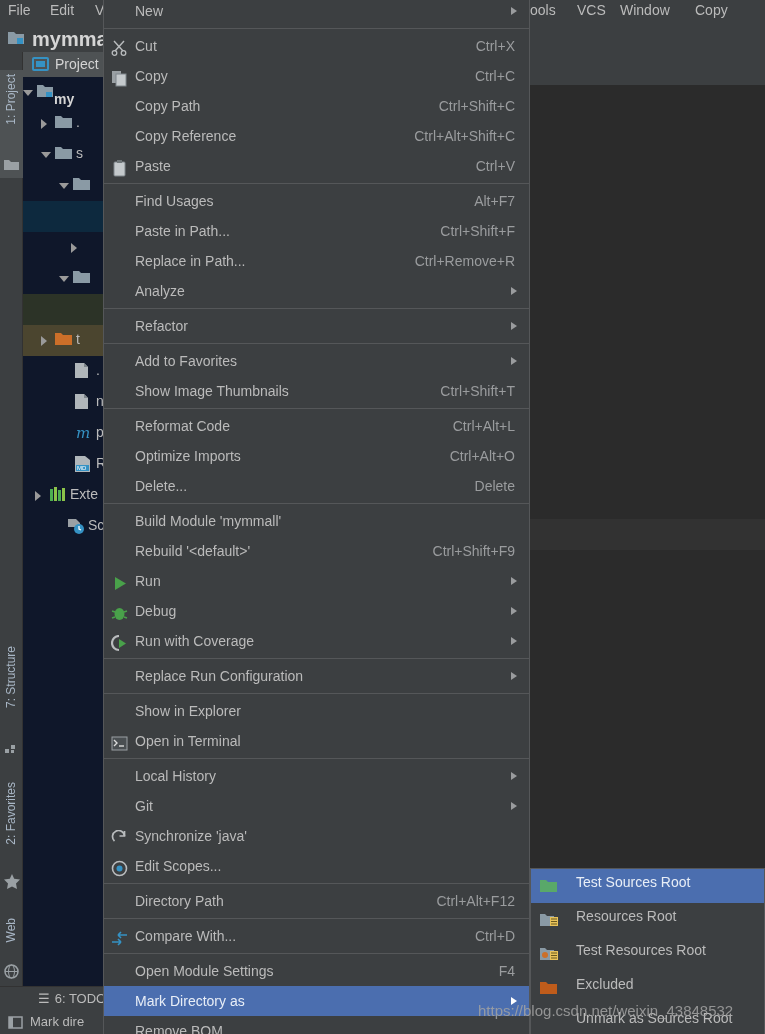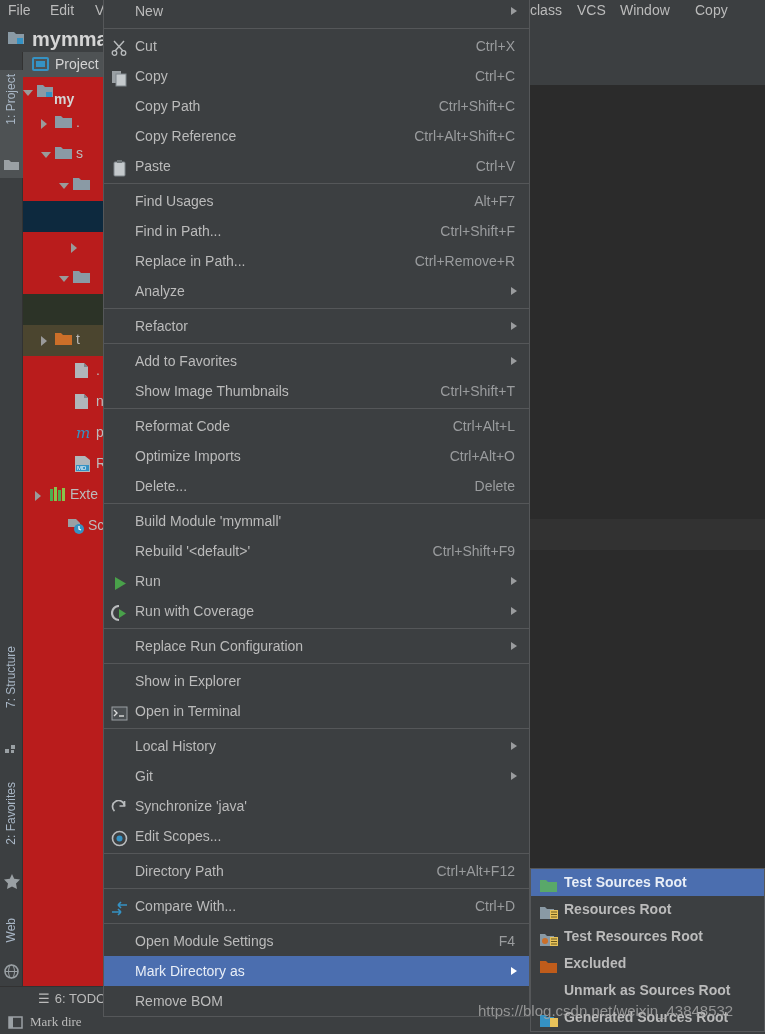--- a/index.html
+++ b/index.html
@@ -42,21 +42,21 @@
   .vtab .vtext {
     display: block;
     writing-mode: vertical-rl; transform: rotate(180deg);
     white-space: nowrap; letter-spacing: 0px;
   }
   .vtab.active { background: #4e5254; }
 
   
   .projwin {
     position: absolute; left: 23px; top: 52px; width: 105px; height: 934px;
-    background: #b91c1c; border-right: 1px solid #2b2b2b;
+    background: #0f172a; border-right: 1px solid #2b2b2b;
   }
   .projhead {
     position: absolute; left: 0; top: 0; width: 105px; height: 25px;
     background: #4e5254;
   }
   .projhead .lbl { position: absolute; left: 32px; top: 4px; color: #d4d4d4; font-size: 14px; }
   .tree { position: absolute; left: 0; top: 25px; width: 105px; }
   .trow {
     position: relative; height: 31px; width: 105px;
     color: #bbbbbb; font-size: 14px; white-space: nowrap; overflow: hidden;
@@ -107,21 +107,21 @@
   .bottombar {
     position: absolute; left: 0; top: 986px; width: 765px; height: 26px;
     background: #3c3f41; border-top: 1px solid #323232;
     color: #bbbbbb; font-size: 13px;
   }
   .statusbar {
     position: absolute; left: 0; top: 1012px; width: 765px; height: 22px;
     background: #3c3f41; color: #bbbbbb; font-size: 13px;
   }
   .bottombar .item { position: absolute; top: 4px; white-space: nowrap; }
-  .statusbar .item { position: absolute; top: 2px; white-space: nowrap; font-family: Liberation Serif, serif; }
+  .statusbar .item { position: absolute; top: 2px; white-space: nowrap; }
 
   
   .ctxmenu {
     position: absolute; left: 103px; top: -5px; width: 427px;
     background: #3c3f41; border: 1px solid #555759;
     color: #bbbbbb; font-size: 14px;
     z-index: 50;
   }
   .mrow {
     position: relative; height: 30px; line-height: 30px;
@@ -139,38 +139,38 @@
   .mrow.sel .sub { border-left-color: #ffffff; }
   .msep { height: 1px; background: #555759; margin: 2px 0; }
   .mico { position: absolute; left: 7px; top: 6px; width: 18px; height: 18px; }
 
   
   .submenu {
     position: absolute; left: 530px; top: 868px; width: 235px;
     background: #3c3f41; border: 1px solid #555759; z-index: 60;
     color: #bbbbbb; font-size: 14px;
   }
-  .submenu .mrow { padding-left: 33px; height: 27px; line-height: 27px; font-weight: bold; }
+  .submenu .mrow { padding-left: 45px; height: 34px; line-height: 27px; }
 
   .watermark {
     position: absolute; left: 478px; top: 1002px;
     color: #a3a3a3; font-size: 15px; opacity: .85; z-index: 70;
     font-family: "Liberation Sans", sans-serif; white-space: nowrap;
   }
 </style>
 </head>
 <body>
 
 <div id="root">
 
   <div class="menubar" id="menubar">
       <span class="mi" style="left: 8px;">File</span>
       <span class="mi" style="left: 50px;">Edit</span>
       <span class="mi" style="left: 95px;">V</span>
-      <span class="mi" style="left: 530px;">class</span>
+      <span class="mi" style="left: 530px;">ools</span>
       <span class="mi" style="left: 577px;">VCS</span>
       <span class="mi" style="left: 620px;">Window</span>
       <span class="mi" style="left: 695px;">Copy</span>
     </div>
 
   <div class="projbar">
     <span class="mico mod-icon" style="left:8px;top:7px;">
       <svg width="18" height="15" viewBox="0 0 18 15">
           <path d="M0 2h6l2 2h8v10H0z" fill="#8a9aa5"></path>
           <rect x="9" y="8" width="6" height="6" fill="#3592c4"></rect>
@@ -389,38 +389,45 @@
             <rect x="5" y="4" width="10" height="12" fill="#c4c9cc" stroke="#7e868b"></rect>
           </svg></span><span class="lbl">Copy</span><span class="accel">Ctrl+C</span></div>
       <div class="mrow"><span class="lbl">Copy Path</span><span class="accel">Ctrl+Shift+C</span></div>
       <div class="mrow"><span class="lbl">Copy Reference</span><span class="accel">Ctrl+Alt+Shift+C</span></div>
       <div class="mrow"><span class="mico"><svg width="17" height="17" viewBox="0 0 17 17">
             <rect x="3" y="2" width="11" height="14" rx="1" fill="#c4c9cc" stroke="#7e868b"></rect>
             <rect x="6" y="0" width="5" height="3" fill="#6f7679"></rect>
           </svg></span><span class="lbl">Paste</span><span class="accel">Ctrl+V</span></div>
       <div class="msep"></div>
       <div class="mrow"><span class="lbl">Find Usages</span><span class="accel">Alt+F7</span></div>
-      <div class="mrow"><span class="lbl">Find in Path...</span><span class="accel">Ctrl+Shift+F</span></div>
+      <div class="mrow"><span class="lbl">Paste in Path...</span><span class="accel">Ctrl+Shift+F</span></div>
       <div class="mrow"><span class="lbl">Replace in Path...</span><span class="accel">Ctrl+Remove+R</span></div>
       <div class="mrow"><span class="lbl">Analyze</span><span class="sub"></span></div>
       <div class="msep"></div>
       <div class="mrow"><span class="lbl">Refactor</span><span class="sub"></span></div>
       <div class="msep"></div>
       <div class="mrow"><span class="lbl">Add to Favorites</span><span class="sub"></span></div>
       <div class="mrow"><span class="lbl">Show Image Thumbnails</span><span class="accel">Ctrl+Shift+T</span></div>
       <div class="msep"></div>
       <div class="mrow"><span class="lbl">Reformat Code</span><span class="accel">Ctrl+Alt+L</span></div>
       <div class="mrow"><span class="lbl">Optimize Imports</span><span class="accel">Ctrl+Alt+O</span></div>
       <div class="mrow"><span class="lbl">Delete...</span><span class="accel">Delete</span></div>
       <div class="msep"></div>
       <div class="mrow"><span class="lbl">Build Module 'mymmall'</span></div>
       <div class="mrow"><span class="lbl">Rebuild '&lt;default&gt;'</span><span class="accel">Ctrl+Shift+F9</span></div>
       <div class="mrow"><span class="mico"><svg width="17" height="17" viewBox="0 0 17 17">
             <path d="M4 2l11 6.5L4 15z" fill="#49a14a"></path>
           </svg></span><span class="lbl">Run</span><span class="sub"></span></div>
+      <div class="mrow"><span class="mico"><svg width="17" height="17" viewBox="0 0 17 17">
+            <ellipse cx="8.5" cy="9" rx="5" ry="6" fill="#49a14a"></ellipse>
+            <line x1="1" y1="6" x2="4" y2="7" stroke="#49a14a" stroke-width="1.4"></line>
+            <line x1="16" y1="6" x2="13" y2="7" stroke="#49a14a" stroke-width="1.4"></line>
+            <line x1="1" y1="13" x2="4" y2="12" stroke="#49a14a" stroke-width="1.4"></line>
+            <line x1="16" y1="13" x2="13" y2="12" stroke="#49a14a" stroke-width="1.4"></line>
+          </svg></span><span class="lbl">Debug</span><span class="sub"></span></div>
       <div class="mrow"><span class="mico"><svg width="17" height="17" viewBox="0 0 17 17">
             <path d="M8 1a7 7 0 100 14" fill="none" stroke="#b9bcbe" stroke-width="2.2"></path>
             <path d="M8 4l7 4.5L8 13z" fill="#49a14a"></path>
           </svg></span><span class="lbl">Run with Coverage</span><span class="sub"></span></div>
       <div class="msep"></div>
       <div class="mrow"><span class="lbl">Replace Run Configuration</span><span class="sub"></span></div>
       <div class="msep"></div>
       <div class="mrow"><span class="lbl">Show in Explorer</span></div>
       <div class="mrow"><span class="mico"><svg width="17" height="17" viewBox="0 0 17 17">
             <rect x="1" y="2" width="15" height="13" fill="#4a4f52" stroke="#9aa0a4"></rect>

